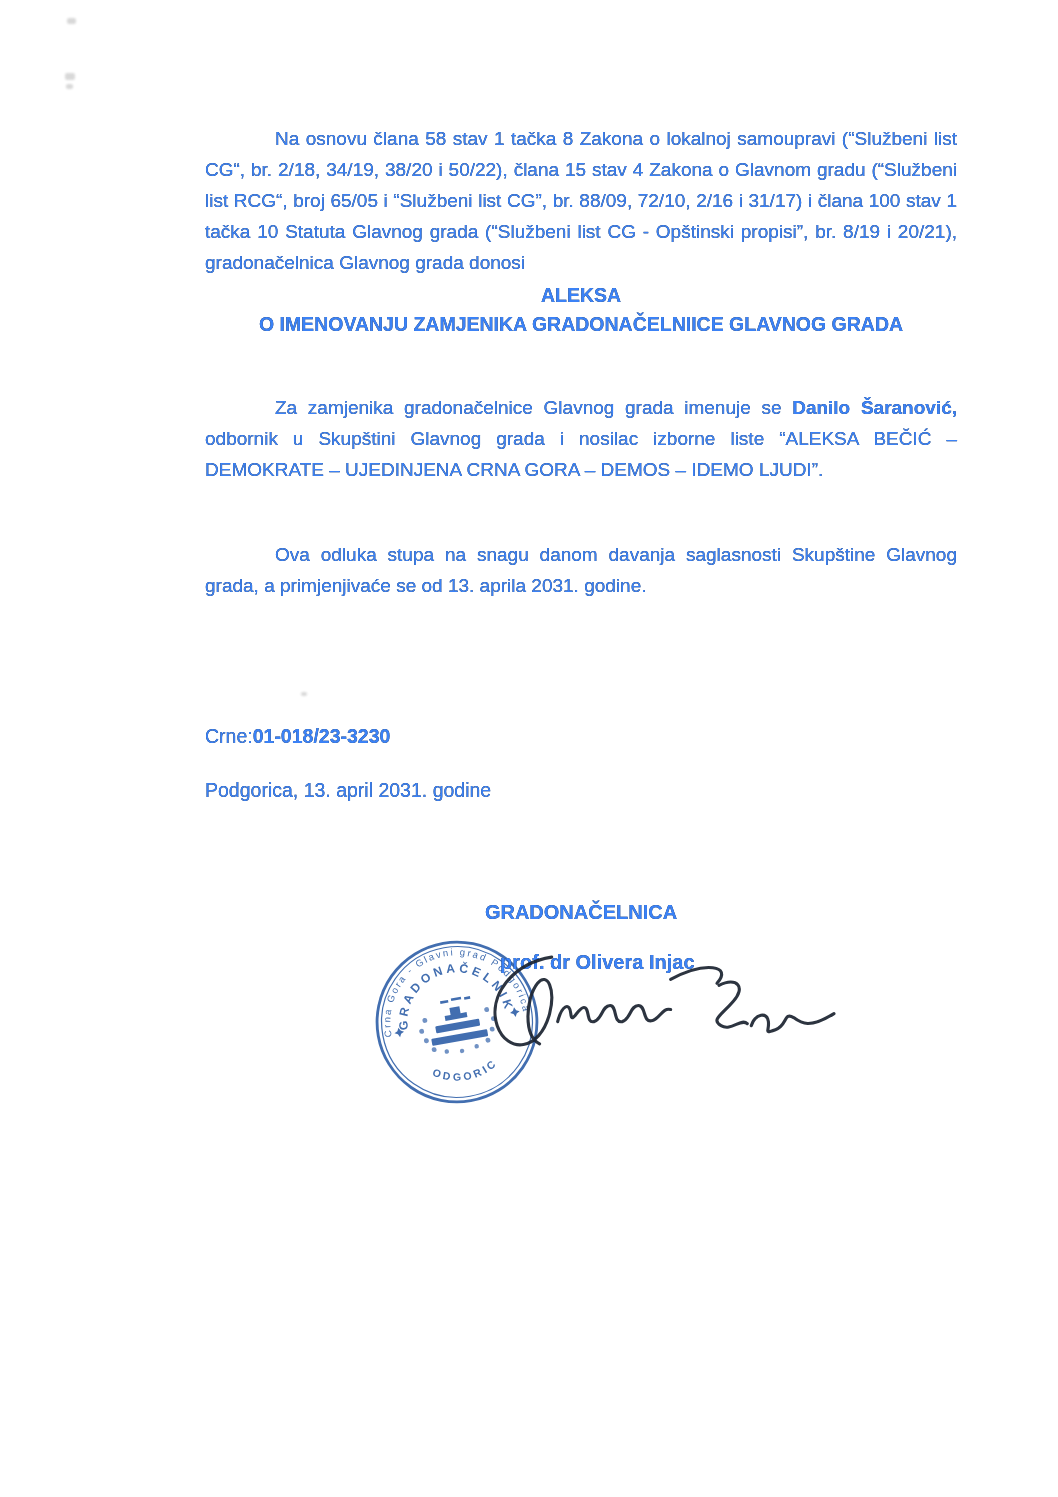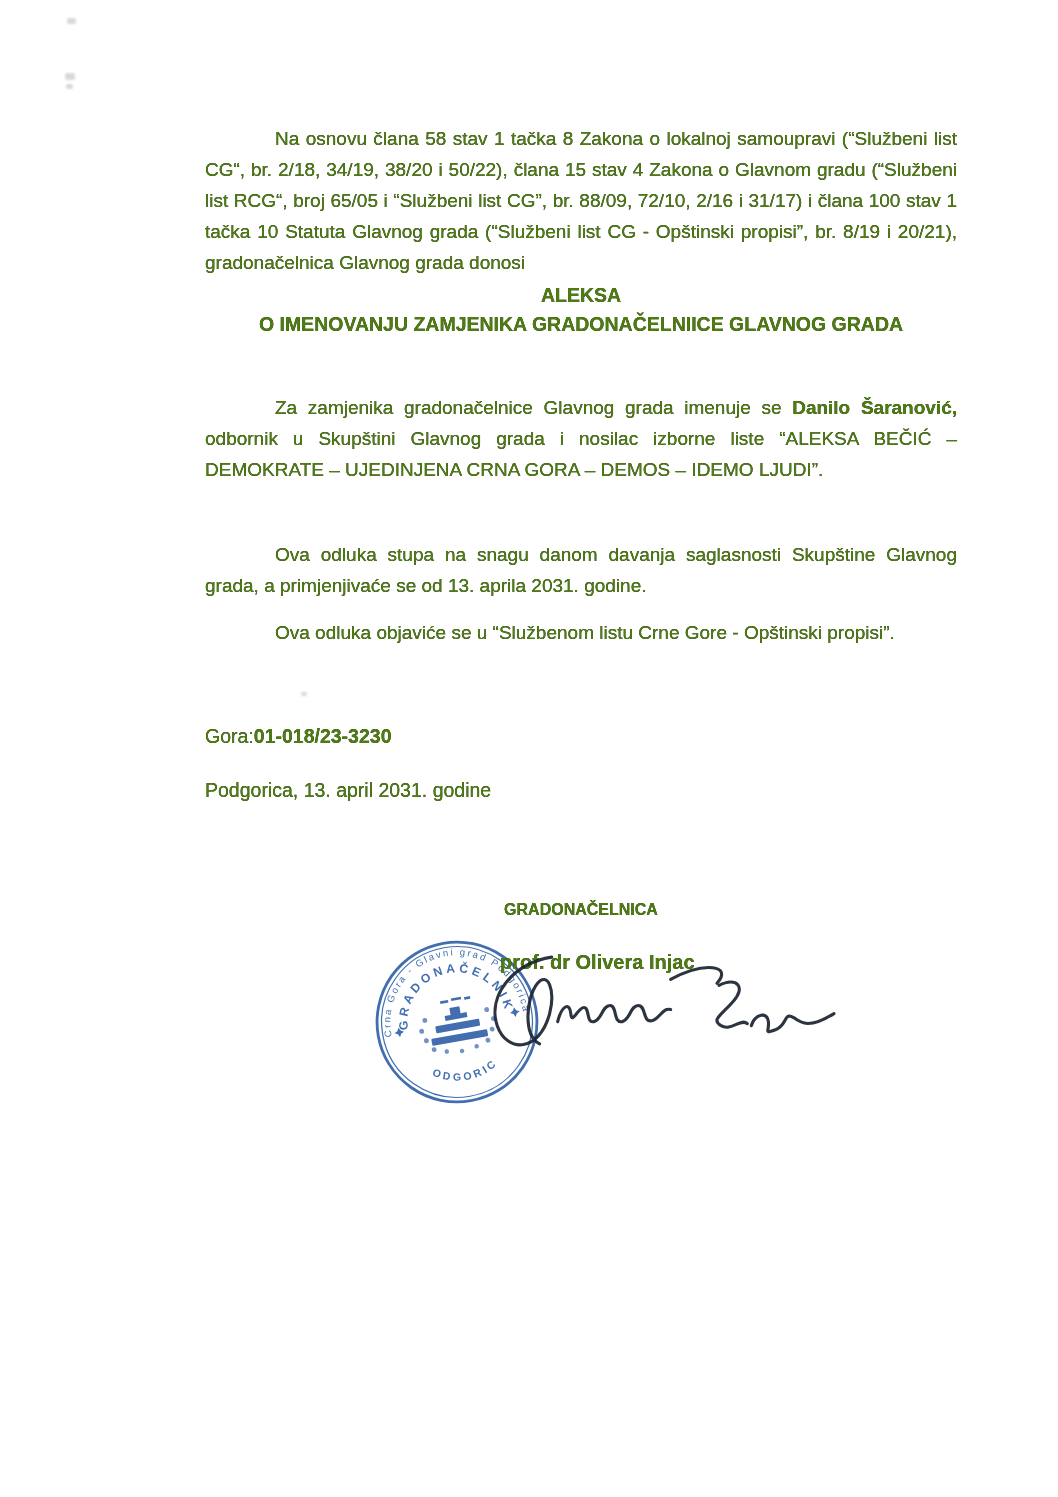--- a/index.html
+++ b/index.html
@@ -1,29 +1,29 @@
 <!DOCTYPE html>
 <html><head>
 <meta charset="utf-8">
 <style>
   html,body{margin:0;padding:0;background:#fff;}
   .page{
     position:relative;width:968px;height:1497px;background:#ffffff;
-    font-family:"Liberation Sans",sans-serif;color:#4d7c0f;overflow:hidden;
+    font-family:"Liberation Sans",sans-serif;color:#3b82f6;overflow:hidden;
     margin:0 auto;
   }
   .col{position:absolute;left:160px;width:752px;}
   .body-par{font-size:19px;line-height:31px;text-align:justify;font-weight:400;
     text-shadow:0 0 .4px #161616;}
   .indent{text-indent:70px;}
   .doc-title{font-size:19.5px;line-height:29px;font-weight:bold;text-align:center;
     text-shadow:0 0 .4px #111;}
   .meta-line{font-size:19.5px;line-height:26px;text-shadow:0 0 .4px #161616;}
   .bold{font-weight:bold;}
-  .role-title{font-size:16px;font-weight:bold;text-align:center;text-shadow:0 0 .4px #111;}
+  .role-title{font-size:20px;font-weight:bold;text-align:center;text-shadow:0 0 .4px #111;}
   .signer{position:absolute;left:455px;top:951px;font-size:20px;font-weight:bold;
     text-shadow:0 0 .4px #111;z-index:3;}
   .stamp-wrap{position:absolute;left:326px;top:936px;width:172px;height:172px;z-index:2;}
   .sig-wrap{position:absolute;left:428px;top:942px;width:368px;height:128px;z-index:3;}
   .artifact{position:absolute;background:#b9b9b9;opacity:.55;border-radius:2px;filter:blur(1px);}
 </style>
 </head>
 <body>
 
 <div class="page">
@@ -38,23 +38,22 @@
   <div class="col" style="top:281px;">
     <div class="doc-title">ALEKSA</div>
     <div class="doc-title">O IMENOVANJU ZAMJENIKA GRADONAČELNIICE GLAVNOG GRADA</div>
   </div>
 
   <div class="col body-par indent" style="top:360px;margin-top:32px;"><span>Za zamjenika gradonačelnice Glavnog grada imenuje se </span><span class="bold">Danilo Šaranović,</span><span> odbornik u Skupštini Glavnog grada i nosilac izborne liste “ALEKSA BEČIĆ – DEMOKRATE – UJEDINJENA CRNA GORA – DEMOS – IDEMO LJUDI”.</span></div>
 
 
   <div class="col body-par indent" style="top:539px;">Ova odluka stupa na snagu danom davanja saglasnosti Skupštine Glavnog grada, a primjenjivaće se od 13. aprila 2031. godine.</div>
 
-  <div class="col body-par indent" style="top:617px;">Ova odluka objaviće se u “Službenom listu Crne Gore - Opštinski propisi”.</div>
 
-  <div class="col meta-line" style="top:723px;"><span>Gora:</span><span class="bold">01-018/23-3230</span></div>
+  <div class="col meta-line" style="top:723px;"><span>Crne:</span><span class="bold">01-018/23-3230</span></div>
 
   <div class="col meta-line" style="top:777px;">Podgorica, 13. april 2031. godine</div>
 
   <div class="col role-title" style="top:901px;">GRADONAČELNICA</div>
 
   <div class="signer">prof. dr Olivera Injac</div>
 
   <div class="stamp-wrap">
     <svg width="172" height="172" viewBox="0 0 170 170">
       <defs>

